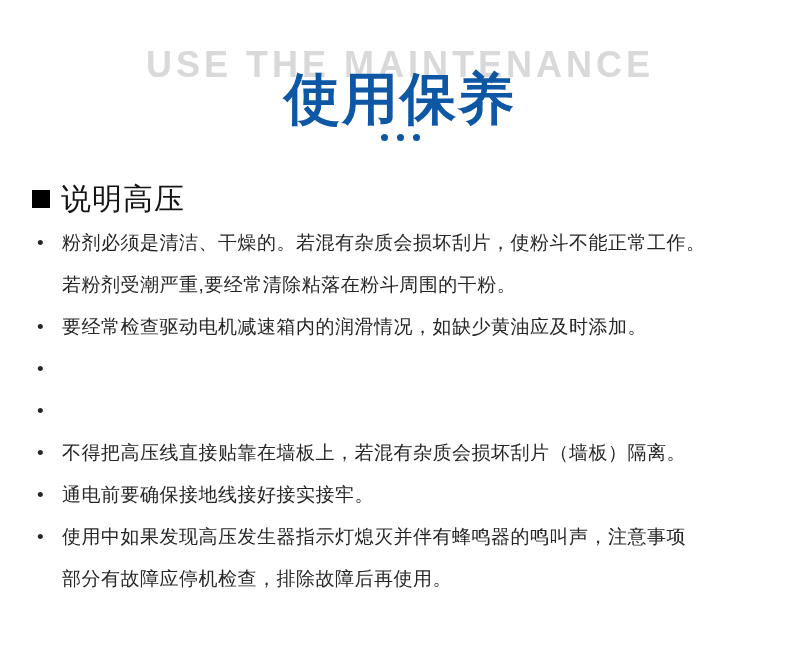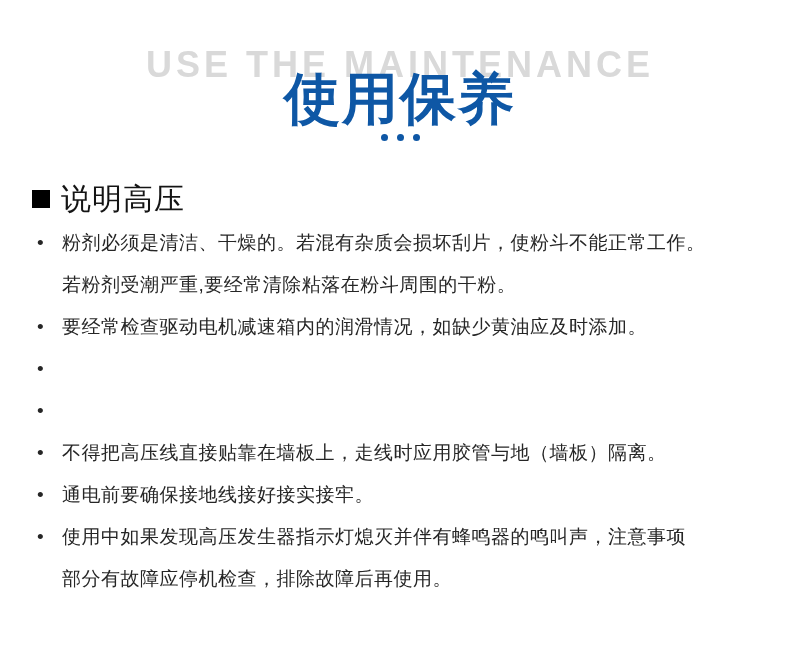--- a/index.html
+++ b/index.html
@@ -92,21 +92,21 @@
       <span class="t">要经常检查驱动电机减速箱内的润滑情况，如缺少黄油应及时添加。</span>
     </li>
     <li>
       <span class="b">•</span>
     </li>
     <li>
       <span class="b">•</span>
     </li>
     <li>
       <span class="b">•</span>
-      <span class="t">不得把高压线直接贴靠在墙板上，走线时应用胶管与地（墙板）隔离。</span>
+      <span class="t">不得把高压线直接贴靠在墙板上，若混有杂质会损坏刮片（墙板）隔离。</span>
     </li>
     <li>
       <span class="b">•</span>
       <span class="t">通电前要确保接地线接好接实接牢。</span>
     </li>
     <li>
       <span class="b">•</span>
       <span class="t">使用中如果发现高压发生器指示灯熄灭并伴有蜂鸣器的鸣叫声，注意事项
 部分有故障应停机检查，排除故障后再使用。</span>
     </li>

